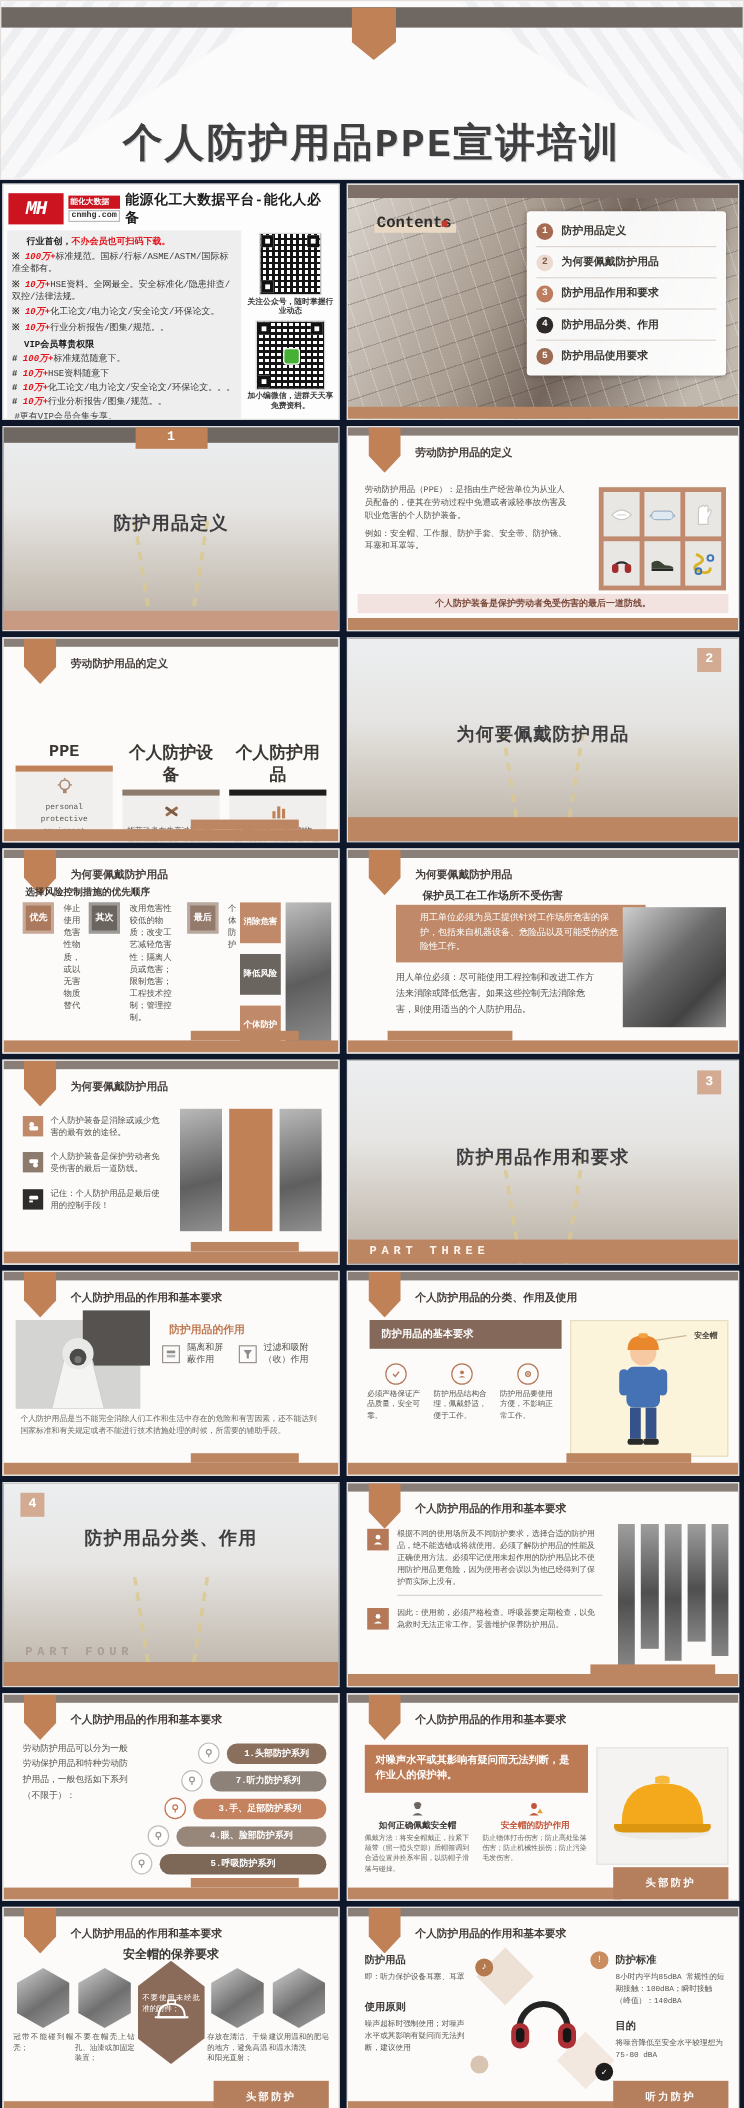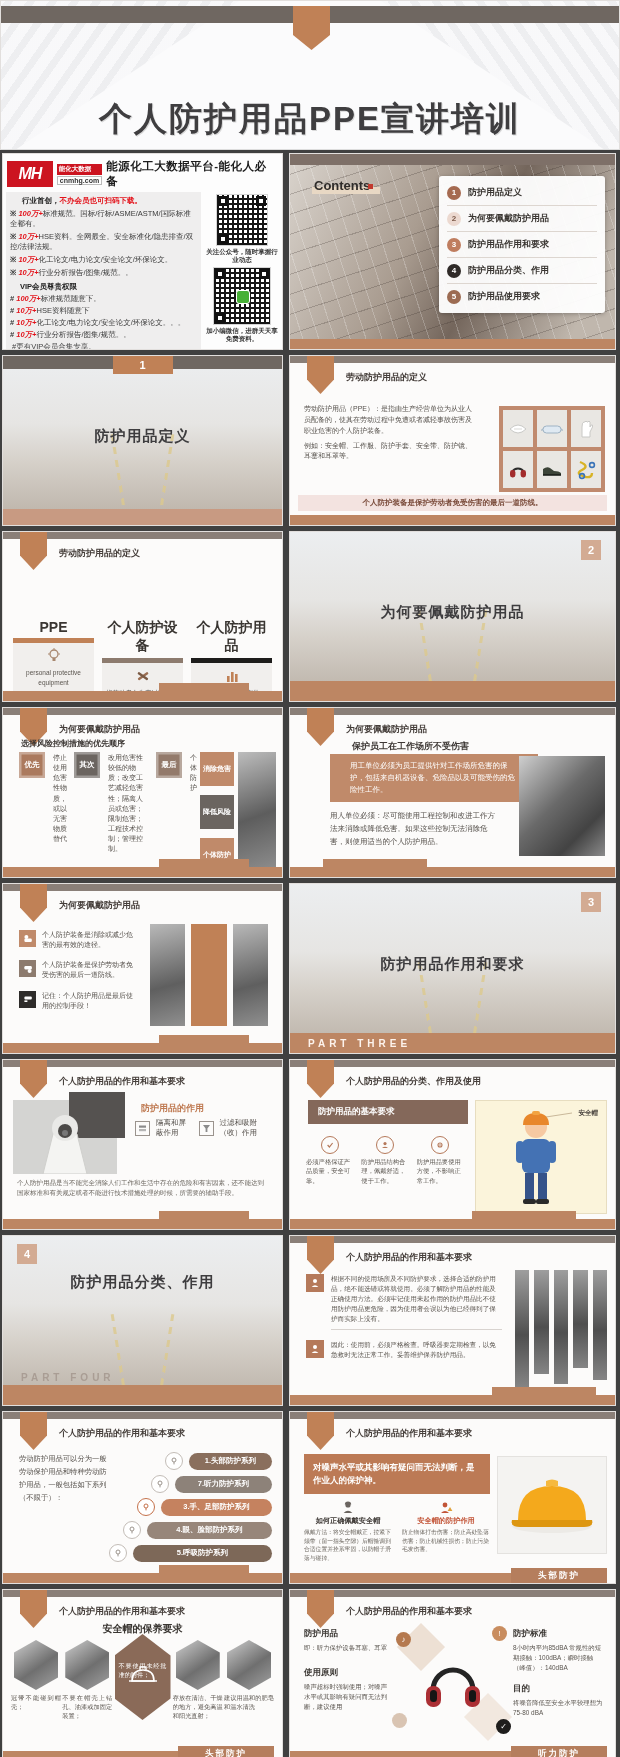--- a/index.html
+++ b/index.html
@@ -1,17 +1,17 @@
 <!DOCTYPE html>
 <html><head>
 <meta charset="utf-8">
 <style>
   html,body{margin:0;padding:0;background:#e9e8e7;}
-  .page{width:620px;height:1757px;overflow:hidden;background:#404040;position:relative;
-        font-family:Liberation Sans, sans-serif;color:#4a4540;}
+  .page{width:620px;height:1757px;overflow:hidden;background:#0f172a;position:relative;
+        font-family:Liberation Mono, monospace;color:#4a4540;}
   .card{background:#fcfbfa;border:1px solid #e2dfdd;position:relative;overflow:hidden;box-sizing:border-box;}
   .cols{display:flex;gap:6px;padding:0 2px;margin-top:3px;}
   .col{display:flex;flex-direction:column;gap:5px;}
   .col-l{width:281px;} .col-r{width:327px;}
   .hA{height:197px;} .hB{height:171px;} .hC{height:173px;}
 
   
   .title-slide{height:150px;margin:0 0 0 0;background:#fbfbfc;position:relative;overflow:hidden;border-bottom:1px solid #ddd;}
   .ts-bg:before,.ts-bg:after{content:"";position:absolute;top:0;width:45%;height:100%;opacity:.55;}
   .ts-bg:before{left:-40px;background:repeating-linear-gradient(125deg,#e3e4e7 0 7px,#f6f6f8 7px 18px);
@@ -52,21 +52,21 @@
   .wx{position:absolute;left:50%;top:50%;width:12px;height:12px;margin:-6px 0 0 -6px;background:#46b035;border-radius:3px;border:1px solid #fff;}
   .qr-cap{font-size:6.5px;color:#3a3a3a;font-weight:bold;text-align:center;line-height:1.3;}
 
   
   .chrome{position:absolute;top:0;left:0;width:100%;height:7px;background:#8a7f78;}
   .h-arrow{position:absolute;top:0;left:17px;width:27px;height:38px;background:#c08156;
            clip-path:polygon(0 0,100% 0,100% 62%,50% 100%,0 62%);}
   .h-title{position:absolute;top:15px;left:56px;font-size:9px;font-weight:bold;color:#453e3a;}
   .band{position:absolute;left:0;bottom:0;width:100%;height:10px;background:#bd8663;}
   .band-step{position:absolute;bottom:10px;left:56%;width:32%;height:8px;background:#bd8663;}
-  .tag{position:absolute;right:8px;bottom:0;width:96px;height:15px;background:#b57e5d;color:#fff;
+  .tag{position:absolute;right:8px;bottom:0;width:96px;height:27px;background:#b57e5d;color:#fff;
        font-size:8.5px;font-weight:bold;display:flex;align-items:center;justify-content:center;letter-spacing:2px;}
   .band2{position:absolute;left:0;bottom:0;width:70%;height:10px;background:#bd8663;}
 
   
   .road{background:linear-gradient(180deg,#eceef0 0%,#e6e5e3 40%,#d6d1ca 62%,#b9b0a5 100%);}
   .lane{position:absolute;bottom:-6px;width:3px;height:58%;background:repeating-linear-gradient(#dcc98d 0 7px,transparent 7px 13px);transform-origin:bottom center;opacity:.8;}
   .laneL{left:44%;transform:rotate(-9deg);} .laneR{left:55%;transform:rotate(9deg);}
   .sec-title{position:absolute;left:0;right:0;top:42%;text-align:center;font-size:15px;font-weight:bold;color:#3e3d3f;letter-spacing:1px;}
   .sec1-bar{position:absolute;top:0;left:0;width:100%;height:13px;background:#6f6761;}
   .sec1-tab{position:absolute;top:0;left:calc(50% - 30px);width:60px;height:18px;background:#c08156;color:#fff;

